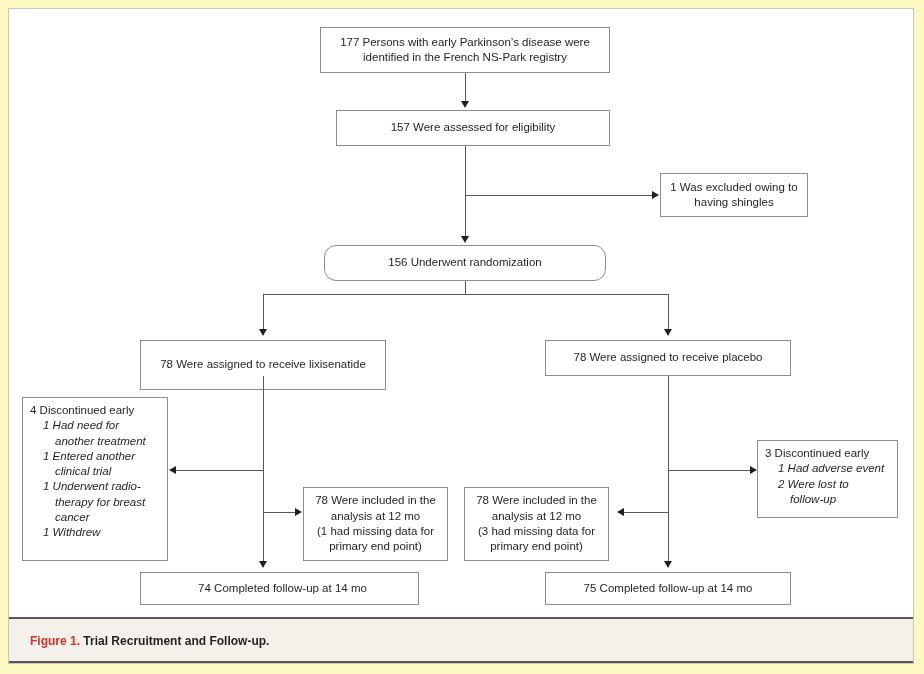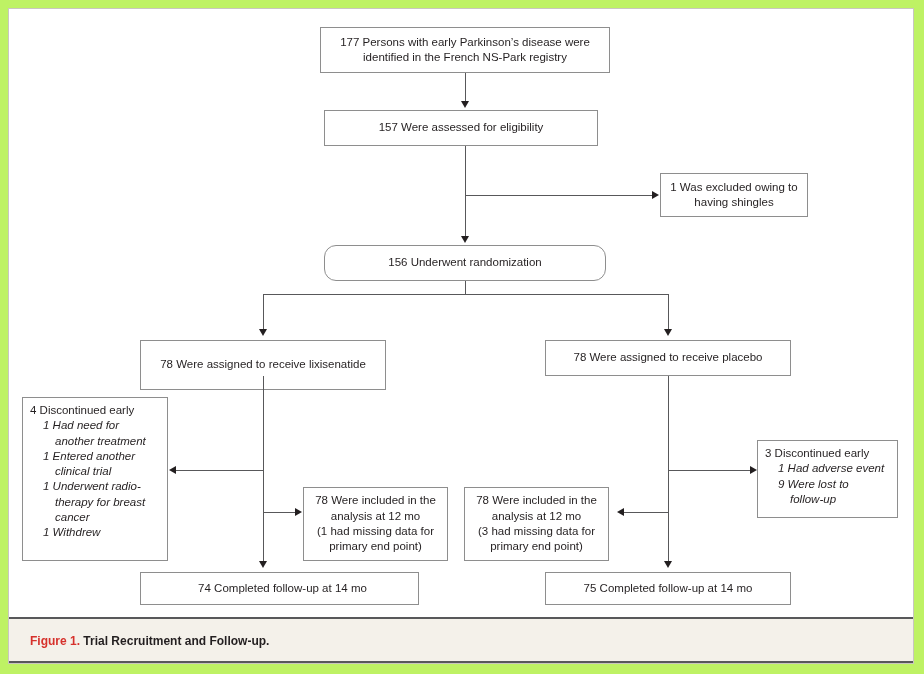--- a/index.html
+++ b/index.html
@@ -4,21 +4,21 @@
 <style>
   html,body{margin:0;padding:0;}
   body{
     background:#ffffff;
     font-family:"Liberation Serif", serif;
   }
   #page{
     position:relative;
     width:924px;
     height:674px;
-    background:#bef264;
+    background:#fef9c3;
     overflow:hidden;
   }
   
   #figure-frame{
     position:absolute;
     left:8px; top:8px;
     width:906px; height:656px;
     border:1px solid #c9c6bf;
     background:#ffffff;
     box-sizing:border-box;
@@ -122,21 +122,21 @@
 
   <div id="figure-frame"></div>
 
   <div class="box" style="left:320px;top:27px;width:290px;height:46px;">
     <div class="inner">
       <span>177 Persons with early Parkinson’s disease were</span><br>
       <span>identified in the French NS-Park registry</span>
     </div>
   </div>
 
-  <div class="box" style="left:324px;top:110px;width:274px;height:36px;">
+  <div class="box" style="left:336px;top:110px;width:274px;height:36px;">
     <div class="inner">
       <span>157 Were assessed for eligibility</span>
     </div>
   </div>
 
   <div class="box" style="left:660px;top:173px;width:148px;height:44px;">
     <div class="inner">
       <span>1 Was excluded owing to</span><br>
       <span>having shingles</span>
     </div>
@@ -182,21 +182,21 @@
     </div>
   </div>
 
   <div class="box left-align" style="left:757px;top:440px;width:141px;height:78px;align-items:flex-start;">
     <div class="inner">
       <span>3 Discontinued early</span>
       <span class="sub">
         <span>1 Had adverse event</span>
       </span>
       <span class="sub">
-        <span>9 Were lost to</span>
+        <span>2 Were lost to</span>
         <span class="cont">follow-up</span>
       </span>
     </div>
   </div>
 
   <div class="box" style="left:303px;top:487px;width:145px;height:74px;">
     <div class="inner">
       <span>78 Were included in the</span><br>
       <span>analysis at 12 mo</span><br>
       <span>(1 had missing data for</span><br>

